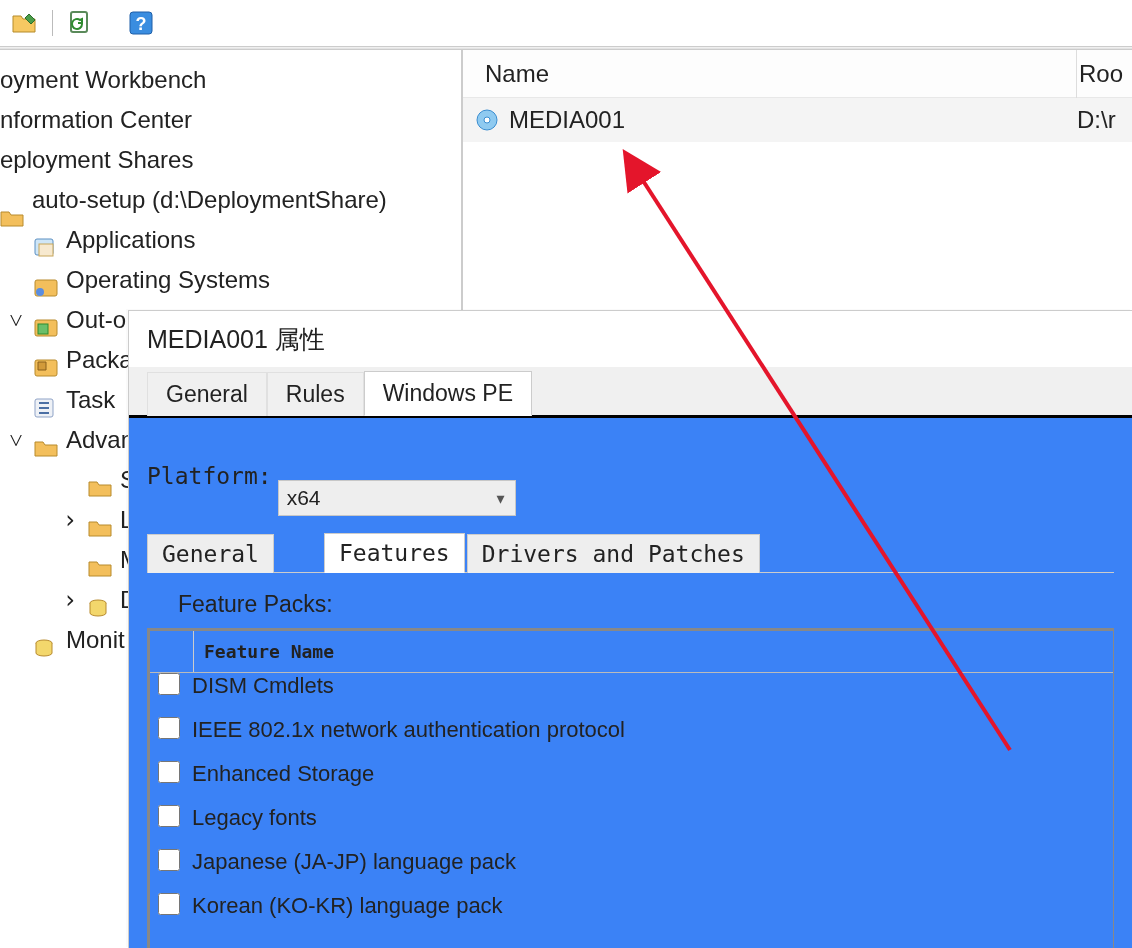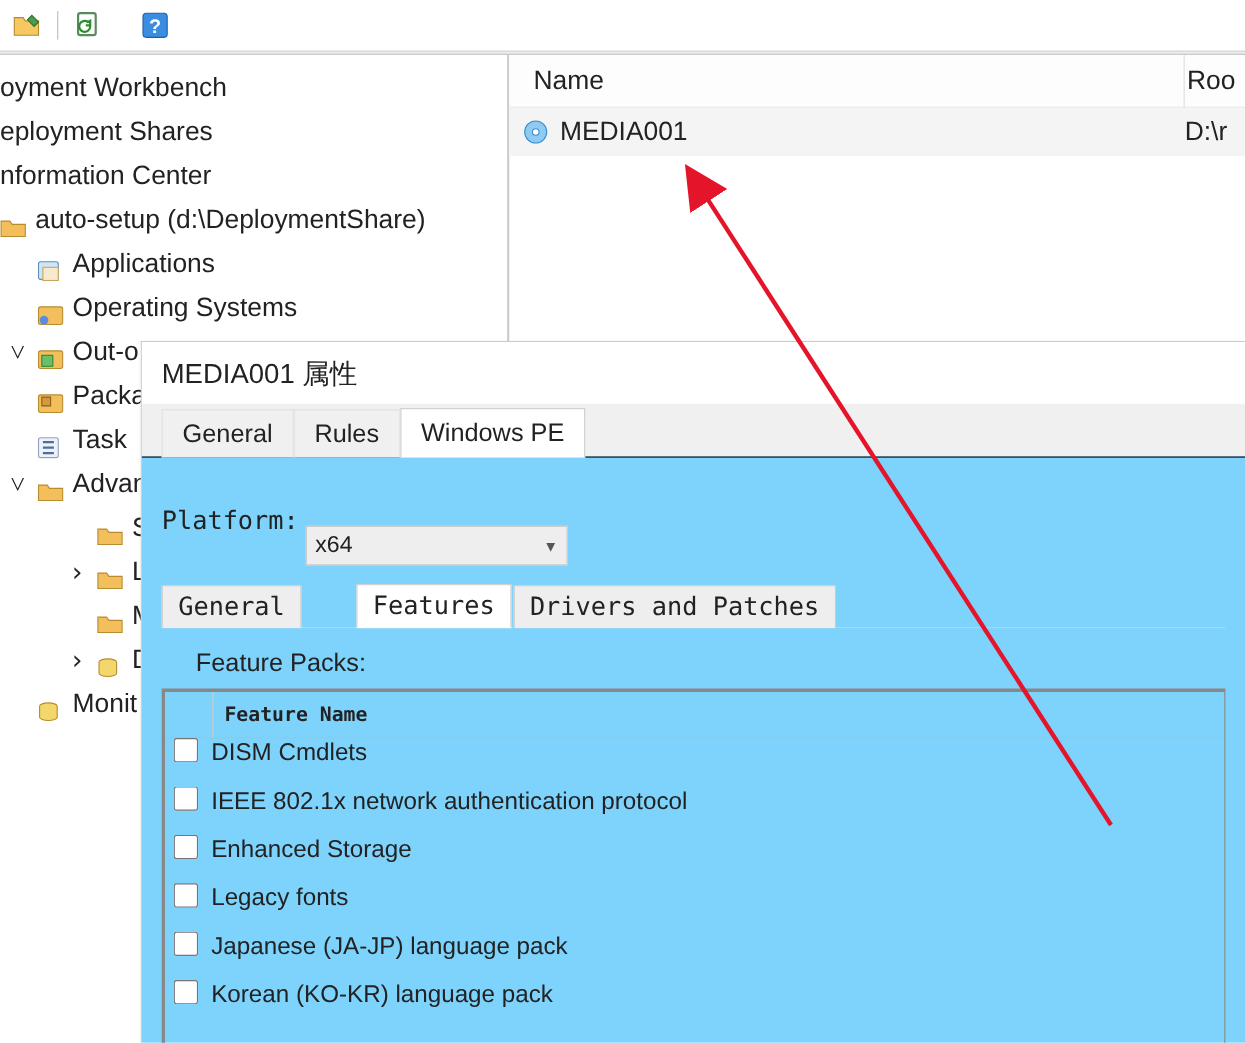--- a/index.html
+++ b/index.html
@@ -83,21 +83,21 @@
   }
 
   
   .tree-item {
     display: flex;
     align-items: center;
     gap: 8px;
     padding-left: 0;
     white-space: nowrap;
   }
-  .tree-item[data-depth="1"] { padding-left: 0px; }
+  .tree-item[data-depth="1"] { padding-left: 0px; align-items: flex-end; }
   .tree-item[data-depth="2"] { padding-left: 6px; }
   .tree-item[data-depth="3"] { padding-left: 60px; }
   .chev {
     width: 20px; display: inline-flex; align-items: center; justify-content: center;
     font-family: monospace;
   }
   .chev:empty { visibility: hidden; }
   .fld {
     width: 24px; height: 20px; display: inline-block; flex-shrink: 0;
   }
@@ -137,22 +137,22 @@
     border-bottom: none;
     position: relative;
     top: 1px;
   }
   .tab.active {
     background: #fff;
     border-color: #ccc;
     border-bottom: 1px solid #fff;
   }
   .dlg-body {
-    background: #7dd3fc;
-    border-top: 1px solid #000000;
+    background: #3b82f6;
+    border-top: 3px solid #000000;
     padding: 18px 18px 0 18px;
     height: calc(100% - 56px - 48px);
   }
   .platform-row {
     display: flex;
     align-items: center;
     gap: 6px;
     font-family: "SimSun","NSimSun",monospace;
     font-size: 23px;
     margin-bottom: 14px;
@@ -273,24 +273,24 @@
 </div>
 <div class="hr"></div>
 
 <div class="panes">
 
   <div class="tree-pane">
     <div class="tree-item">
       <span>oyment Workbench</span>
     </div>
     <div class="tree-item">
+      <span>nformation Center</span>
+    </div>
+    <div class="tree-item">
       <span>eployment Shares</span>
-    </div>
-    <div class="tree-item">
-      <span>nformation Center</span>
     </div>
     <div class="tree-item" data-depth="1">
       <span class="fld">
         <svg width="24" height="20">
             <path d="M1 4h8l2 3h12v11H1z" fill="#f3bf5c" stroke="#b88b2d"></path>
           </svg>
       </span>
       <span>auto-setup (d:\DeploymentShare)</span>
     </div>
 

